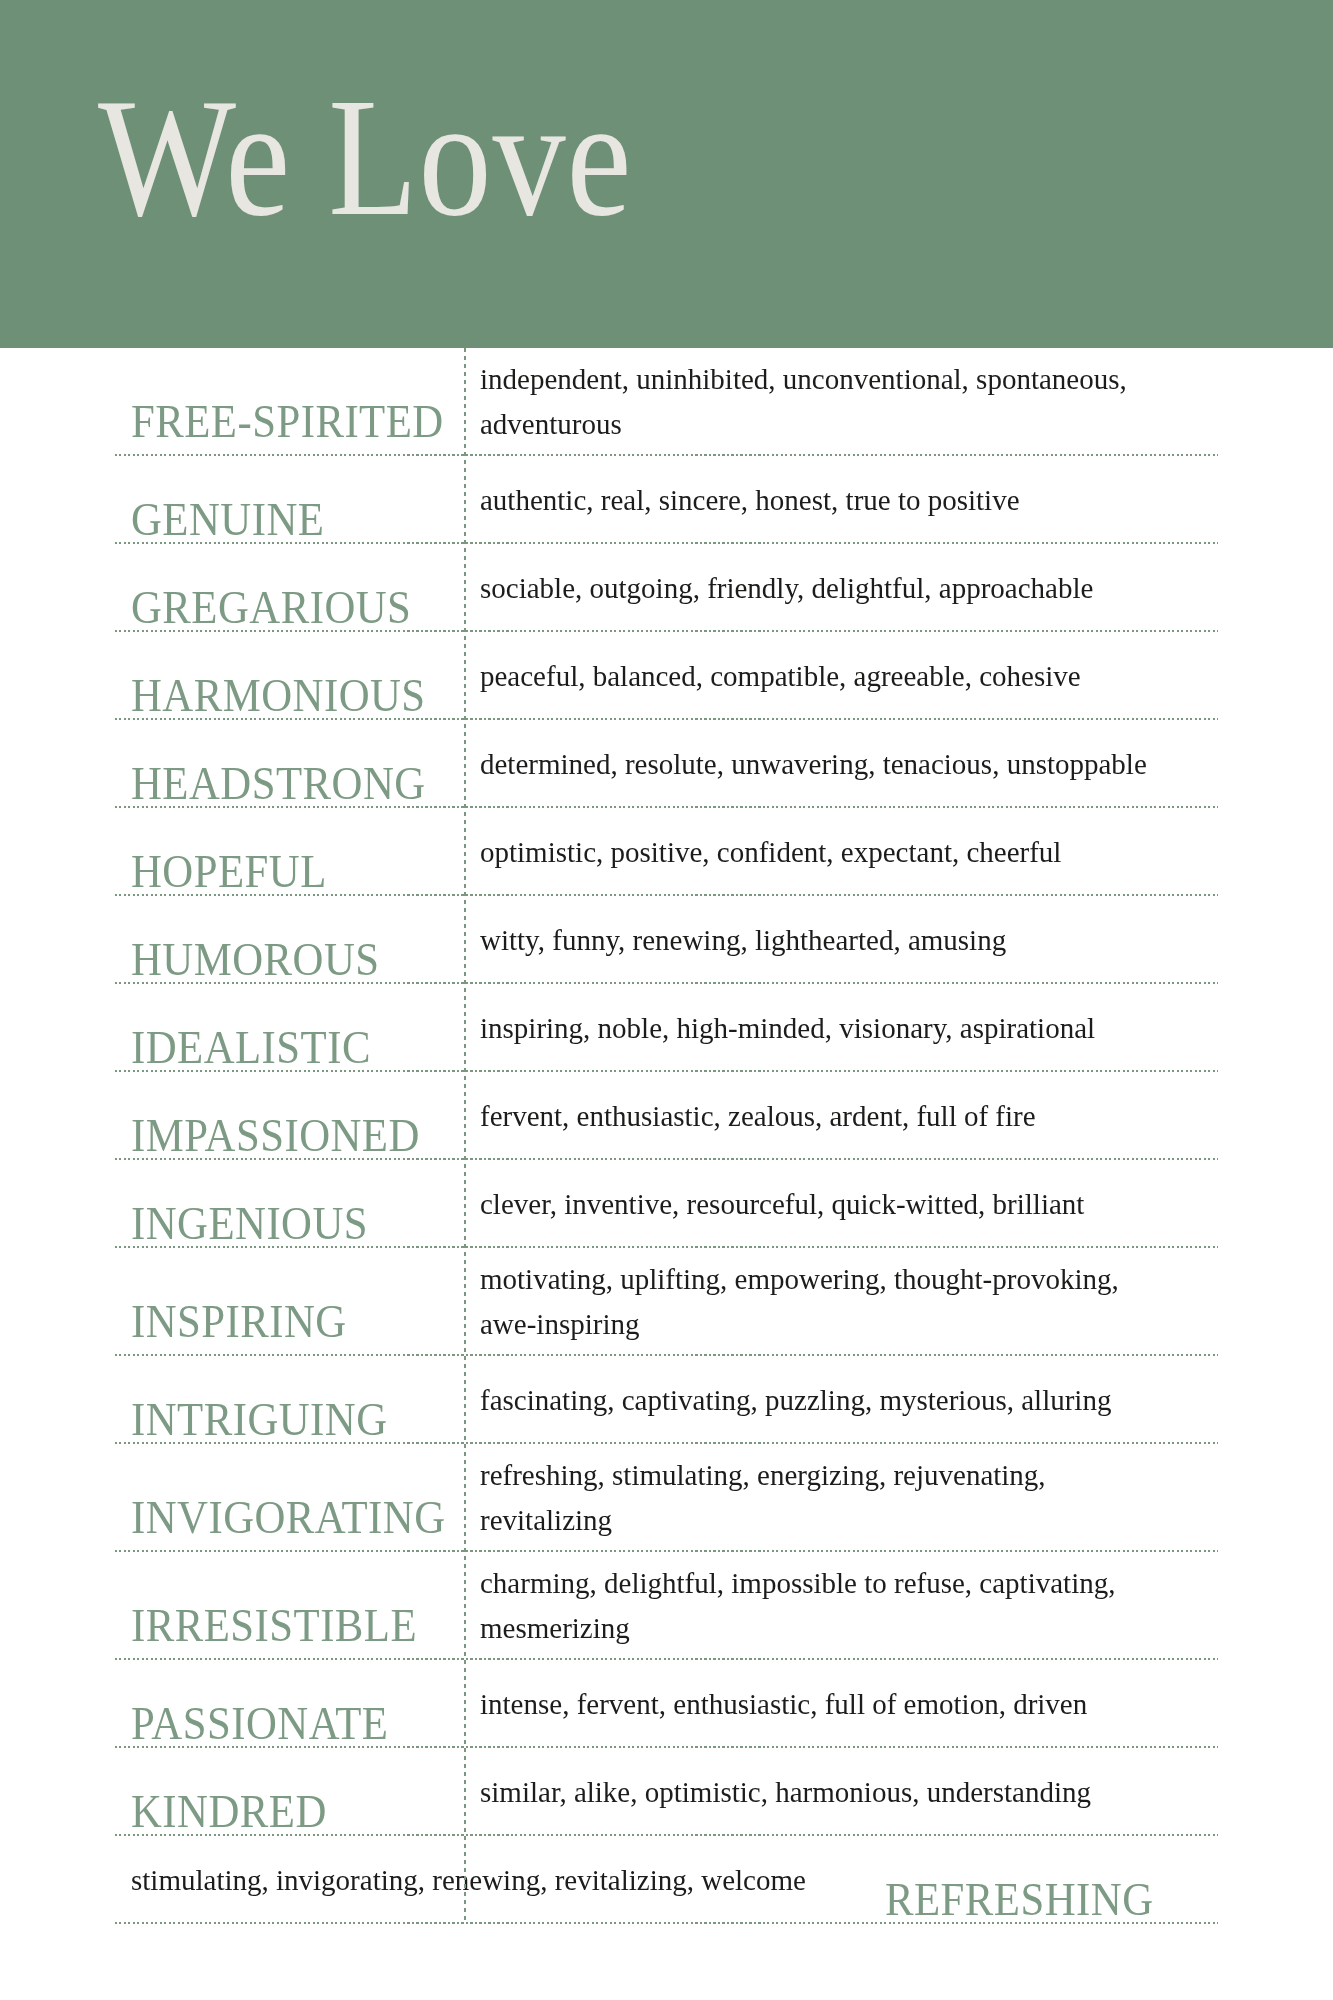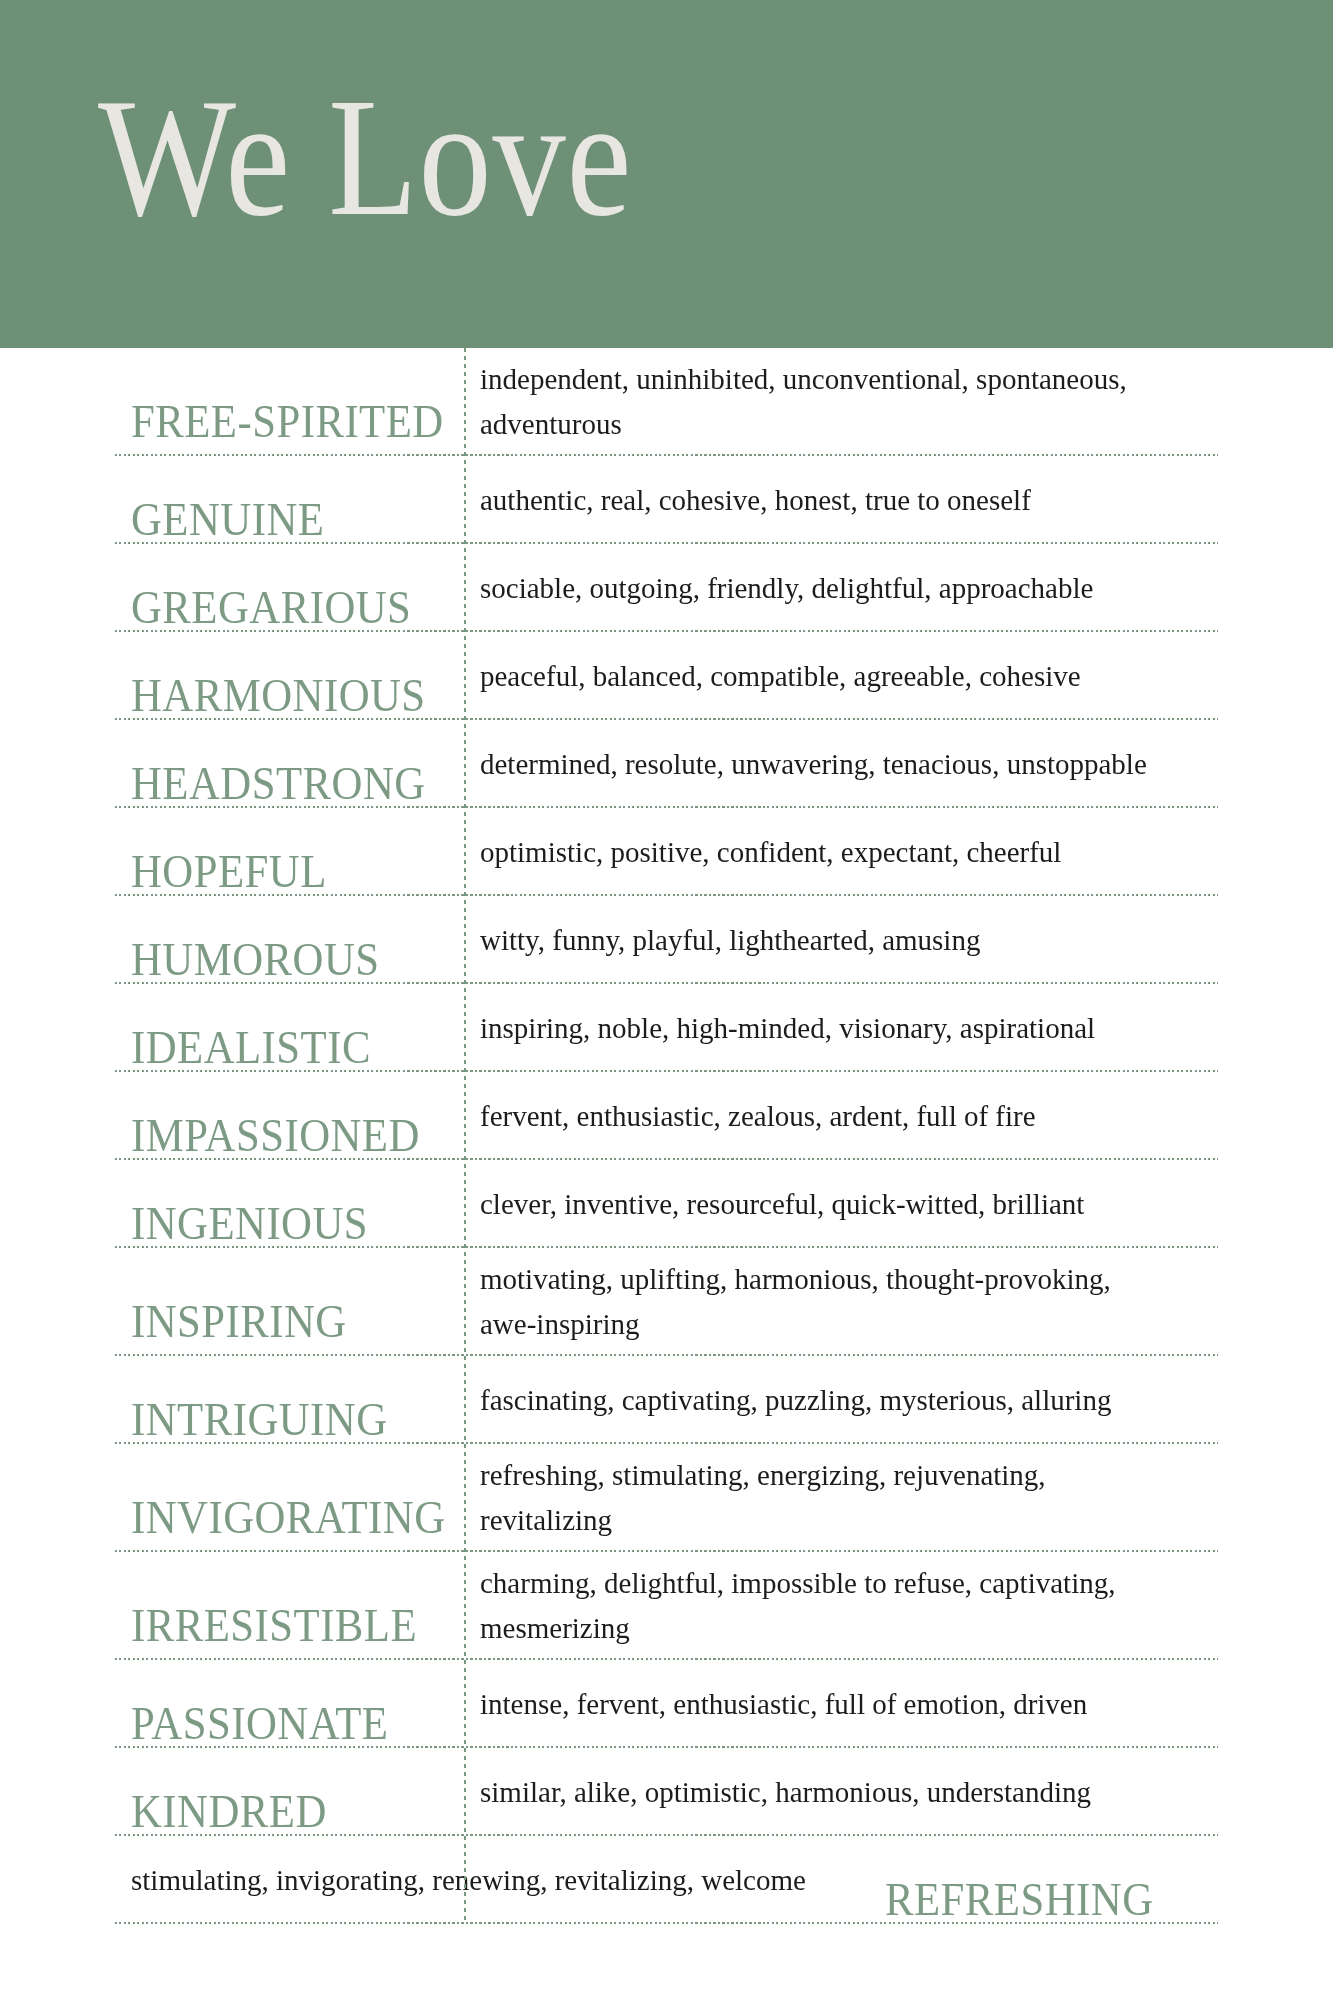--- a/index.html
+++ b/index.html
@@ -113,21 +113,21 @@
         <span class="def-text">independent, uninhibited, unconventional, spontaneous,
 adventurous</span>
       </div>
     </div>
 
     <div class="row">
       <div class="cell word">
         <span class="word-text">GENUINE</span>
       </div>
       <div class="cell def">
-        <span class="def-text">authentic, real, cohesive, honest, true to oneself</span>
+        <span class="def-text">authentic, real, sincere, honest, true to positive</span>
       </div>
     </div>
 
     <div class="row">
       <div class="cell word">
         <span class="word-text">GREGARIOUS</span>
       </div>
       <div class="cell def">
         <span class="def-text">sociable, outgoing, friendly, delightful, approachable</span>
       </div>
@@ -158,21 +158,21 @@
       <div class="cell def">
         <span class="def-text">optimistic, positive, confident, expectant, cheerful</span>
       </div>
     </div>
 
     <div class="row">
       <div class="cell word">
         <span class="word-text">HUMOROUS</span>
       </div>
       <div class="cell def">
-        <span class="def-text">witty, funny, playful, lighthearted, amusing</span>
+        <span class="def-text">witty, funny, renewing, lighthearted, amusing</span>
       </div>
     </div>
 
     <div class="row">
       <div class="cell word">
         <span class="word-text">IDEALISTIC</span>
       </div>
       <div class="cell def">
         <span class="def-text">inspiring, noble, high-minded, visionary, aspirational</span>
       </div>
@@ -194,21 +194,21 @@
       <div class="cell def">
         <span class="def-text">clever, inventive, resourceful, quick-witted, brilliant</span>
       </div>
     </div>
 
     <div class="row tall">
       <div class="cell word">
         <span class="word-text">INSPIRING</span>
       </div>
       <div class="cell def">
-        <span class="def-text">motivating, uplifting, harmonious, thought-provoking,
+        <span class="def-text">motivating, uplifting, empowering, thought-provoking,
 awe-inspiring</span>
       </div>
     </div>
 
     <div class="row">
       <div class="cell word">
         <span class="word-text">INTRIGUING</span>
       </div>
       <div class="cell def">
         <span class="def-text">fascinating, captivating, puzzling, mysterious, alluring</span>

